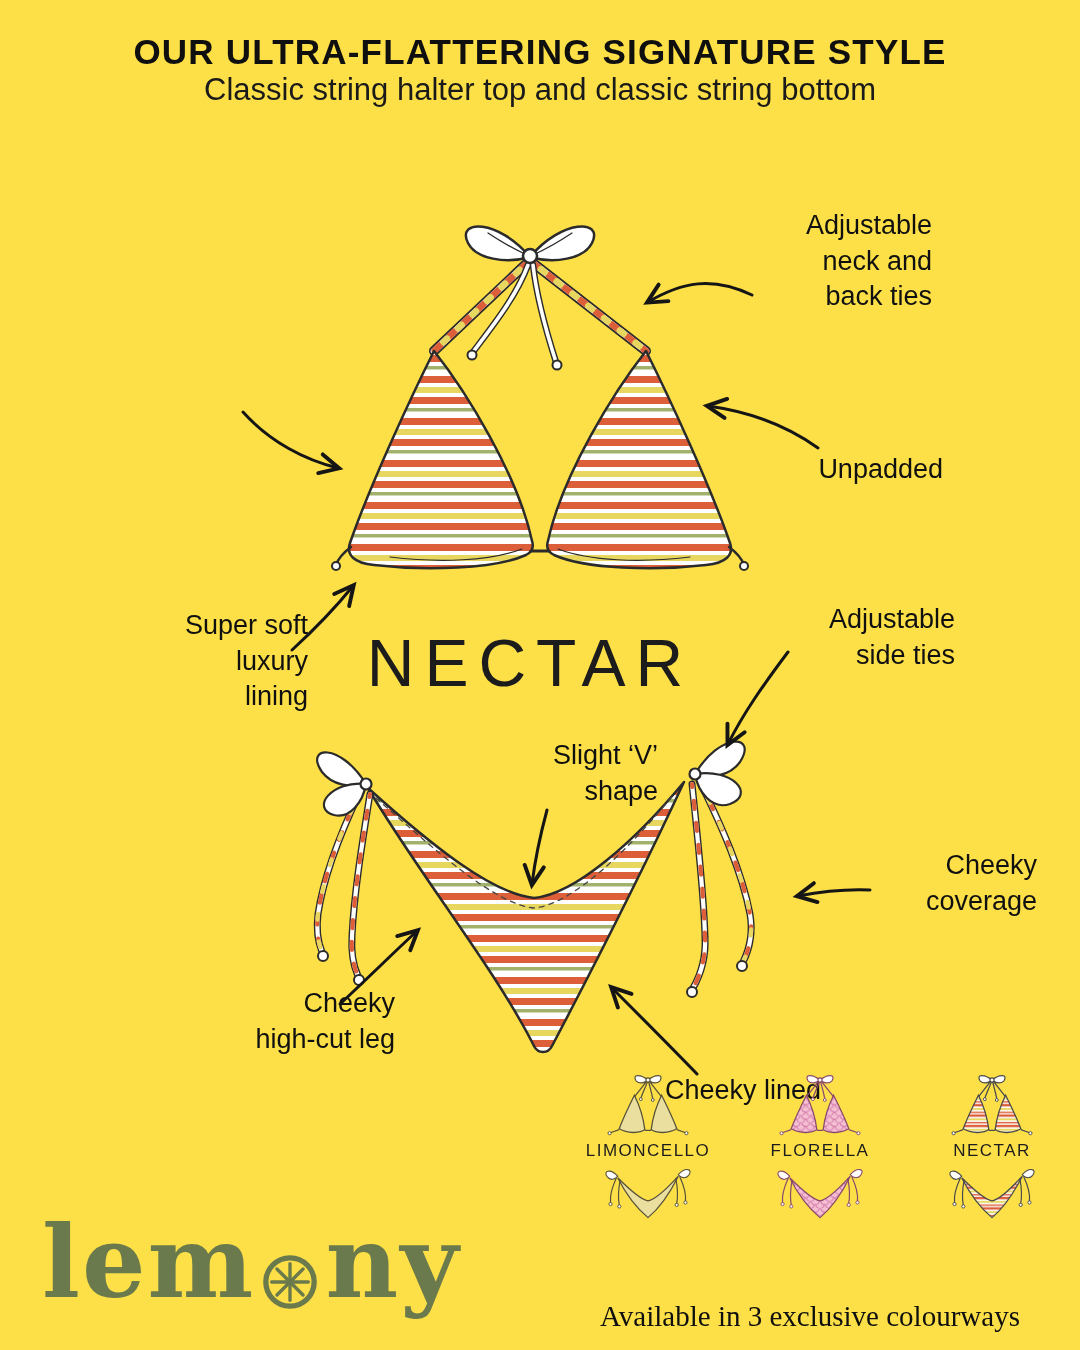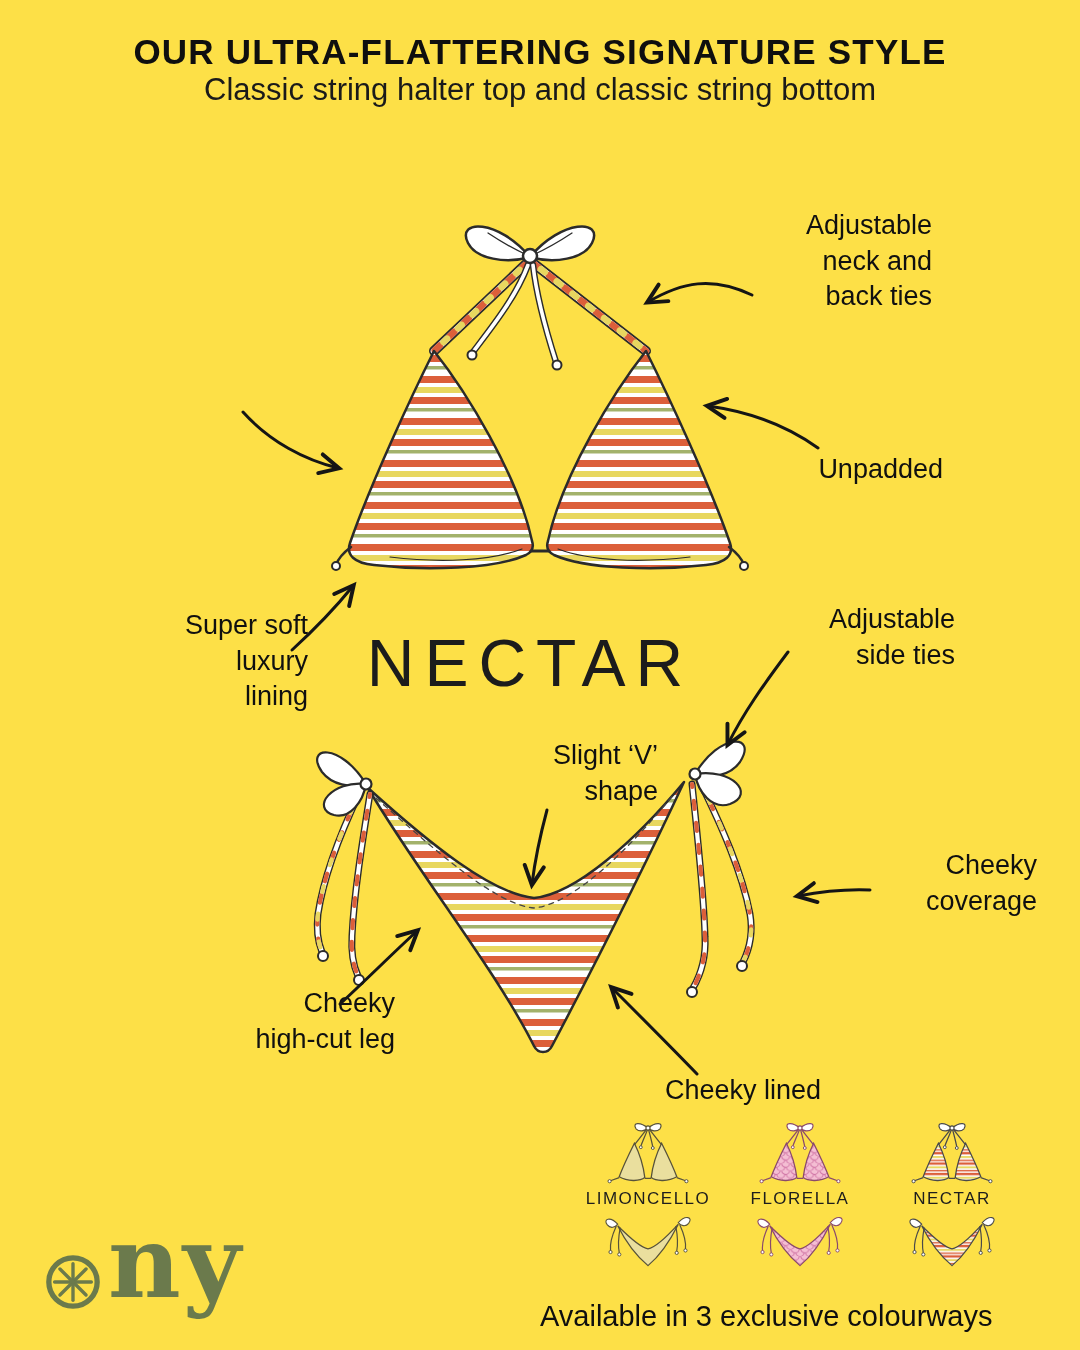--- a/index.html
+++ b/index.html
@@ -7,25 +7,25 @@
           font-family:"Liberation Sans",sans-serif;color:#141414;}
   .header{position:absolute;top:32px;left:0;width:1080px;text-align:center;}
   .title{font-size:35px;font-weight:700;letter-spacing:1.2px;color:#0f0f0f;}
   .subtitle{font-size:31px;font-weight:400;color:#1a1a1a;}
   .annotation{position:absolute;font-size:27px;line-height:1.32;text-align:right;
               white-space:pre-line;color:#101010;}
   .product-name{position:absolute;top:625px;left:330px;width:400px;text-align:center;
                 font-size:66px;letter-spacing:10px;font-weight:400;color:#1c1c1c;}
   .illus{position:absolute;}
   .arrows{position:absolute;left:0;top:0;pointer-events:none;}
-  .colorways{position:absolute;left:582px;top:1120px;display:flex;gap:20px;align-items:flex-end;}
+  .colorways{position:absolute;left:582px;top:1072px;display:flex;gap:40px;align-items:flex-end;}
   .colorway{display:flex;flex-direction:column;align-items:center;width:132px;}
   .colorway-label{font-size:17px;letter-spacing:1.5px;margin:5px 0 4px;color:#1d1d1d;}
-  .colorways-footer{position:absolute;left:540px;top:1300px;width:540px;
-                    font-size:29px;color:#0f0f0f;}
+  .colorways-footer{position:absolute;left:540px;top:1300px;width:540px;text-align:center;
+                    font-size:29px;color:#0f0f0f;font-family:Liberation Serif, serif;}
   .logo{position:absolute;left:42px;top:1207px;display:flex;align-items:flex-start;gap:4px;
         font-family:"DejaVu Serif",serif;font-weight:700;font-size:100px;line-height:1.1;
         letter-spacing:2px;color:#6B7A4C;}
   .logo .slice{margin:46px 2px 0;}
   .mini{display:block;}
 </style>
 </head>
 <body>
 
 <div class="canvas">
@@ -322,20 +322,21 @@
         <circle cx="107" cy="47" r="2" fill="#fff" stroke="#4a4a4a" stroke-width="1.2"></circle>
         <circle cx="96" cy="50" r="2" fill="#fff" stroke="#4a4a4a" stroke-width="1.2"></circle>
       </svg>
     </div>
 
   </div>
 
   <div class="colorways-footer">Available in 3 exclusive colourways</div>
 
   <div class="logo" aria-label="lemony">
+    <span>lem</span>
     <svg class="slice" width="58" height="58" viewBox="0 0 60 60">
       <g stroke="#6B7A4C" fill="none" stroke-linecap="round">
         <circle cx="30" cy="30" r="25" stroke-width="5.5"></circle>
         <g stroke-width="3.5">
           <path d="M30,30 L30,11"></path>
             <path d="M30,30 L43.5,16.5"></path>
             <path d="M30,30 L49,30"></path>
           <path d="M30,30 L43.5,43.5"></path>
             <path d="M30,30 L30,49"></path>
             <path d="M30,30 L16.5,43.5"></path>

